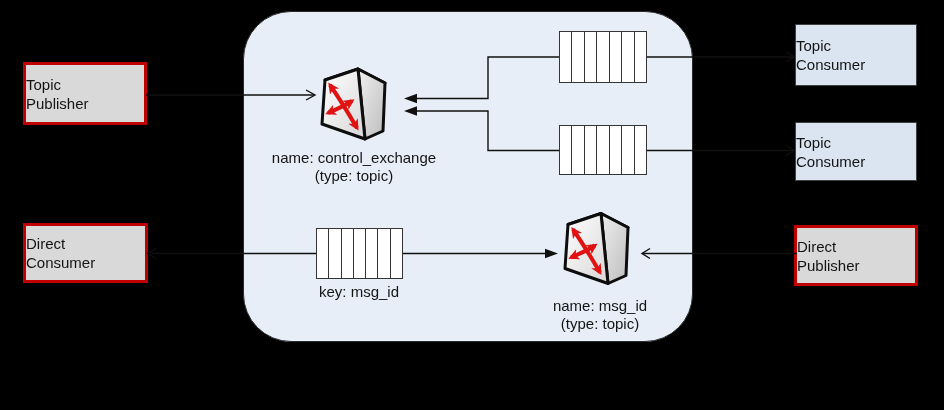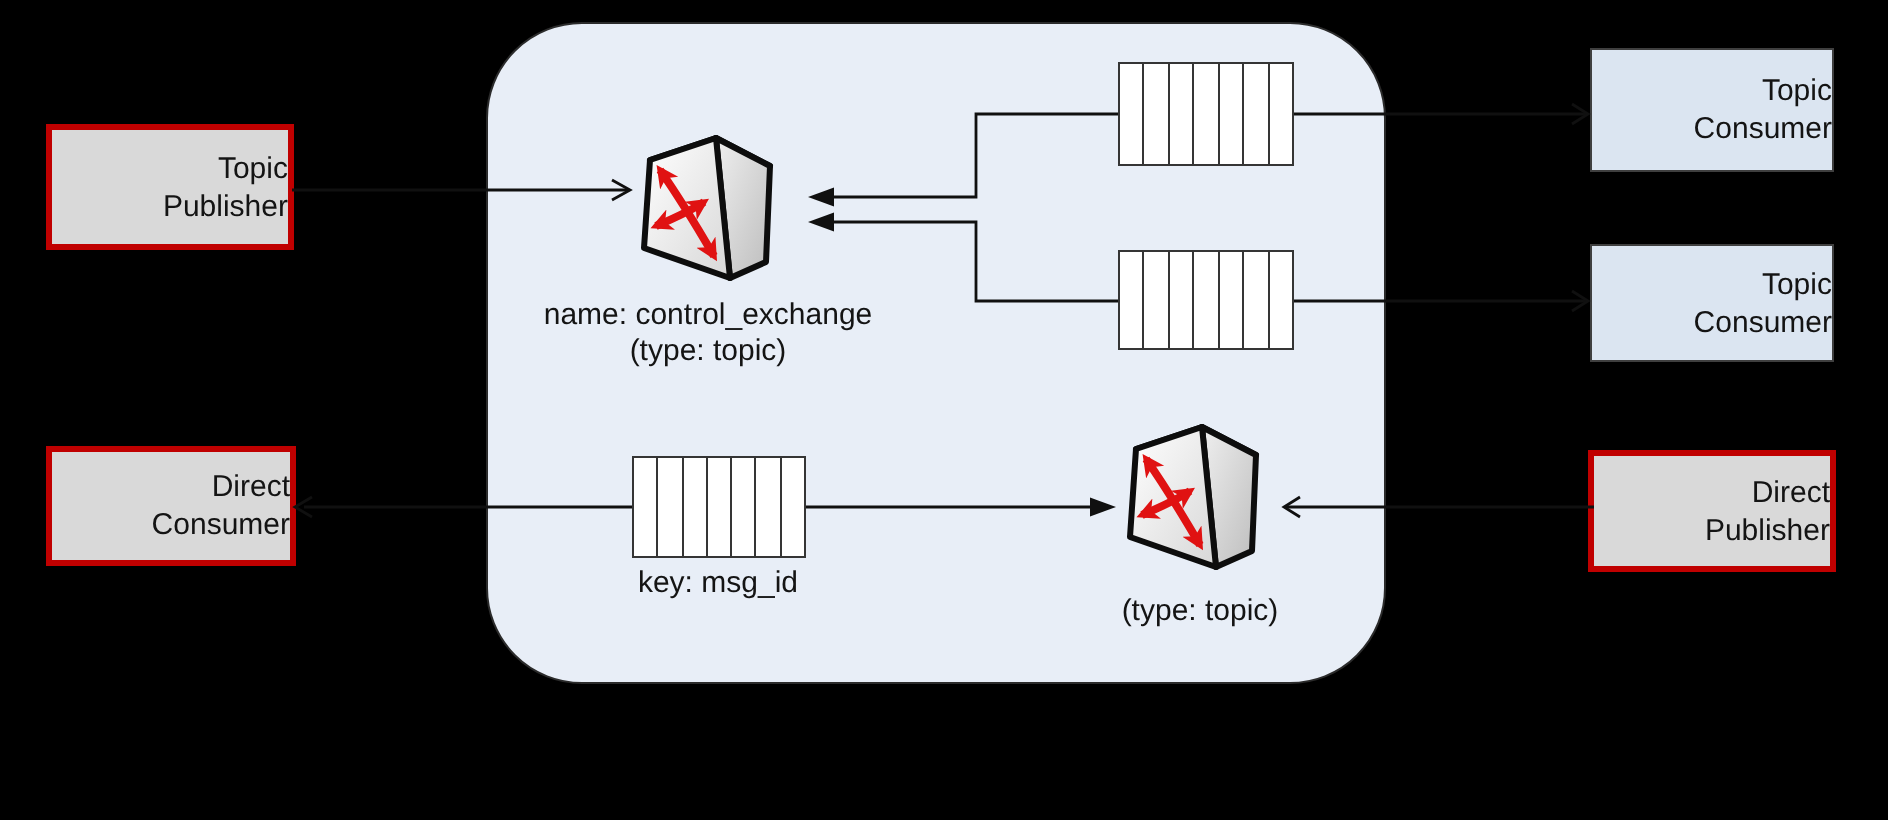--- a/index.html
+++ b/index.html
@@ -7,21 +7,21 @@
   body { font-family:"Liberation Sans", sans-serif; }
   .canvas { position:relative; width:944px; height:410px; background:#000; overflow:hidden; }
 
   .panel {
     position:absolute; left:243px; top:11px; width:450px; height:331px;
     background:#e8eef7; border:1.6px solid #2b2b2b; border-radius:48px;
   }
 
   .node {
     position:absolute; display:flex; flex-direction:column;
-    align-items:flex-end; justify-content:center;
+    align-items:flex-start; justify-content:center;
     font-size:15px; line-height:19px; color:#141414; text-align:center;
   }
   .node-red  { background:#d9d9d9; border:3.5px solid #c00000; }
   .node-blue { background:#dbe5f1; border:1.5px solid #3f3f3f; }
 
   .queue {
     position:absolute; background:#fff; border:1.5px solid #353535;
     display:flex;
   }
   .queue i { flex:1; border-right:1.2px solid #353535; }
@@ -92,20 +92,21 @@
   </svg>
   <svg class="exch" style="left:562px; top:208px;" width="74" height="85">
     <use href="#exchSwitch"></use>
   </svg>
 
   <div class="lbl" style="left:244px; top:149px; width:220px;">
     <div>name: control_exchange</div>
     <div>(type: topic)</div>
   </div>
   <div class="lbl" style="left:490px; top:297px; width:220px;">
+    <div>name: msg_id</div>
     <div>(type: topic)</div>
   </div>
 
   <div class="queue" style="left:559px; top:31px; width:88px; height:52px;">
     <i></i>
       <i></i>
       <i></i>
       <i></i>
       <i></i>
       <i></i>

